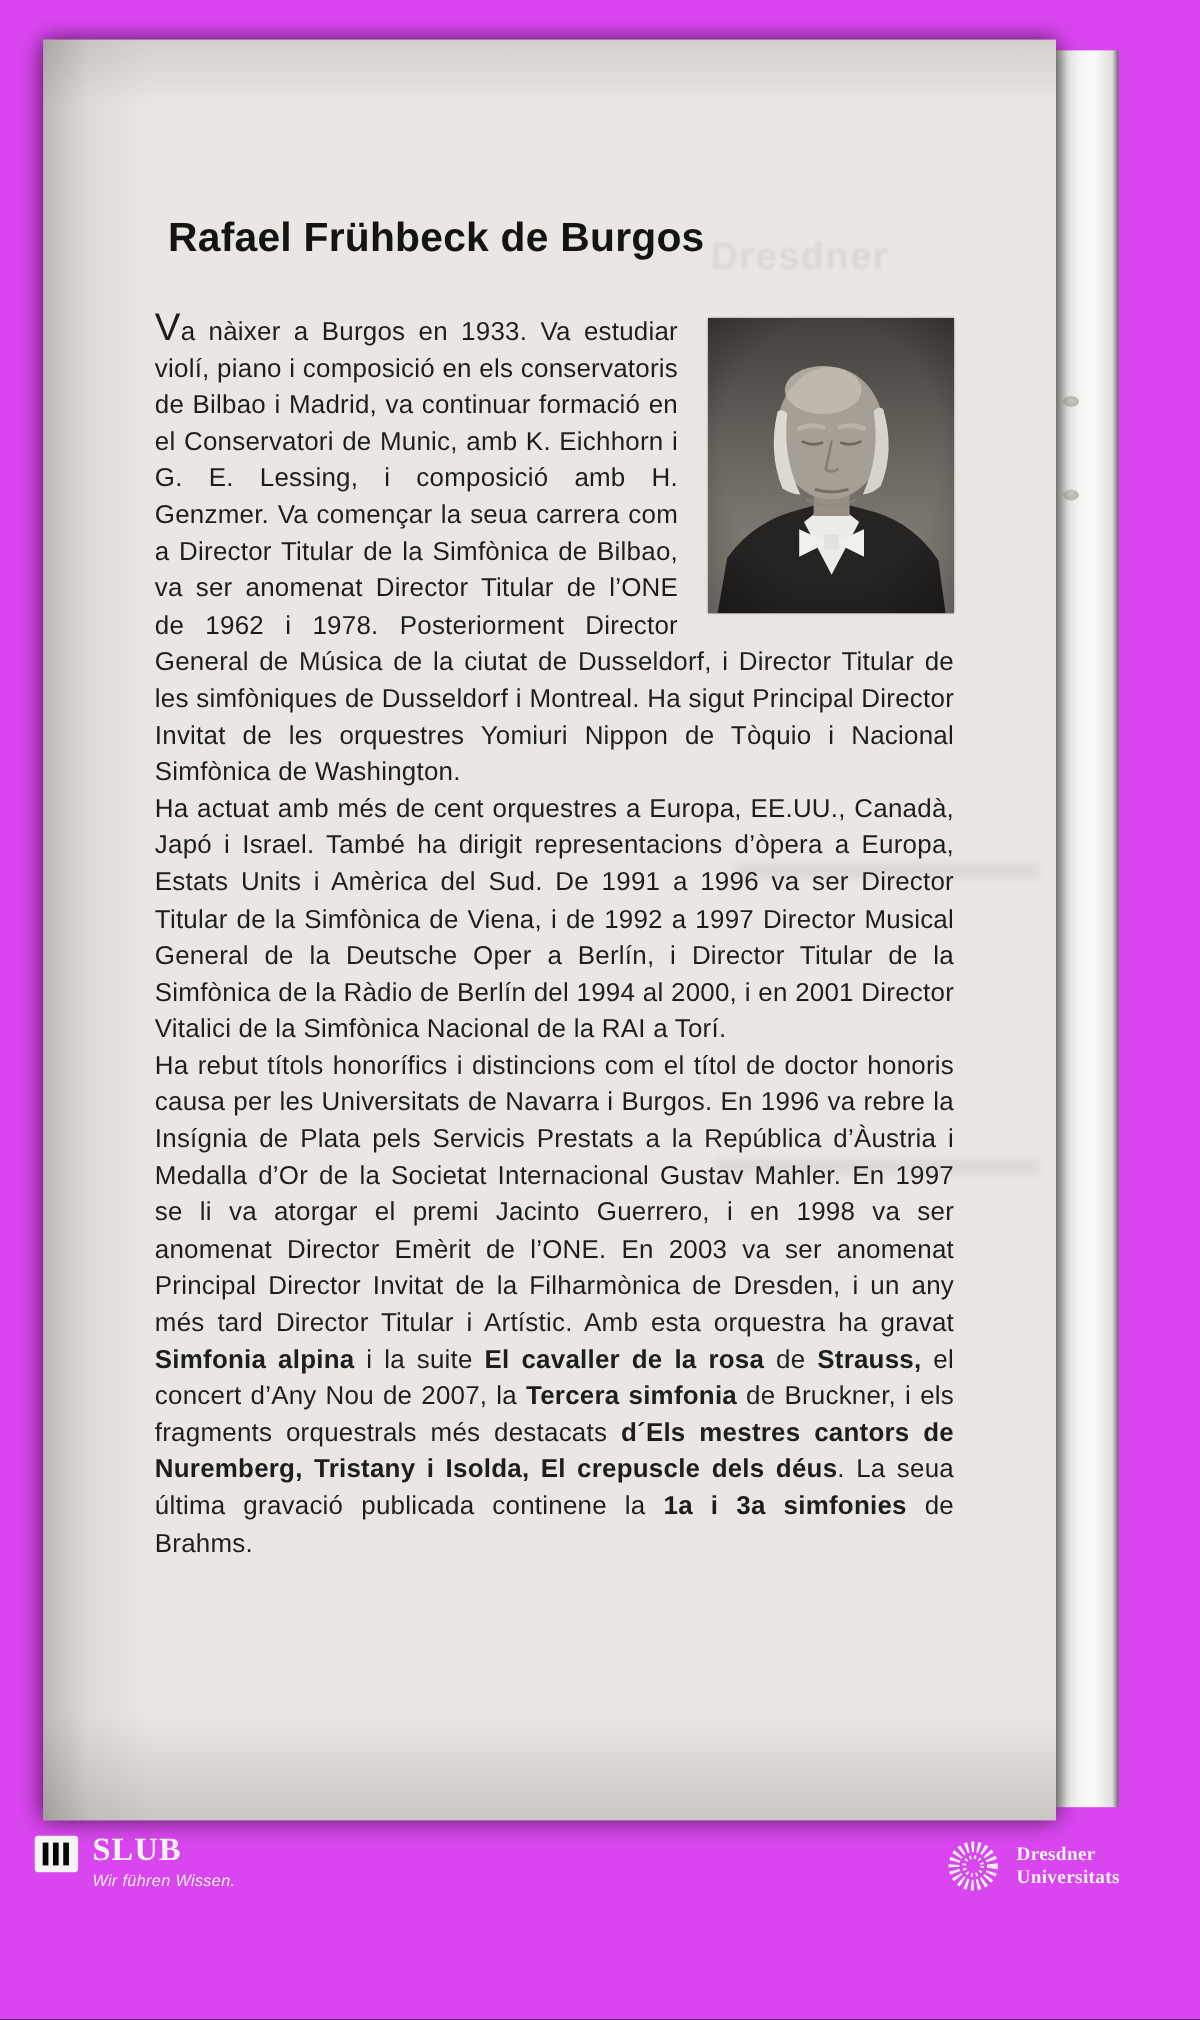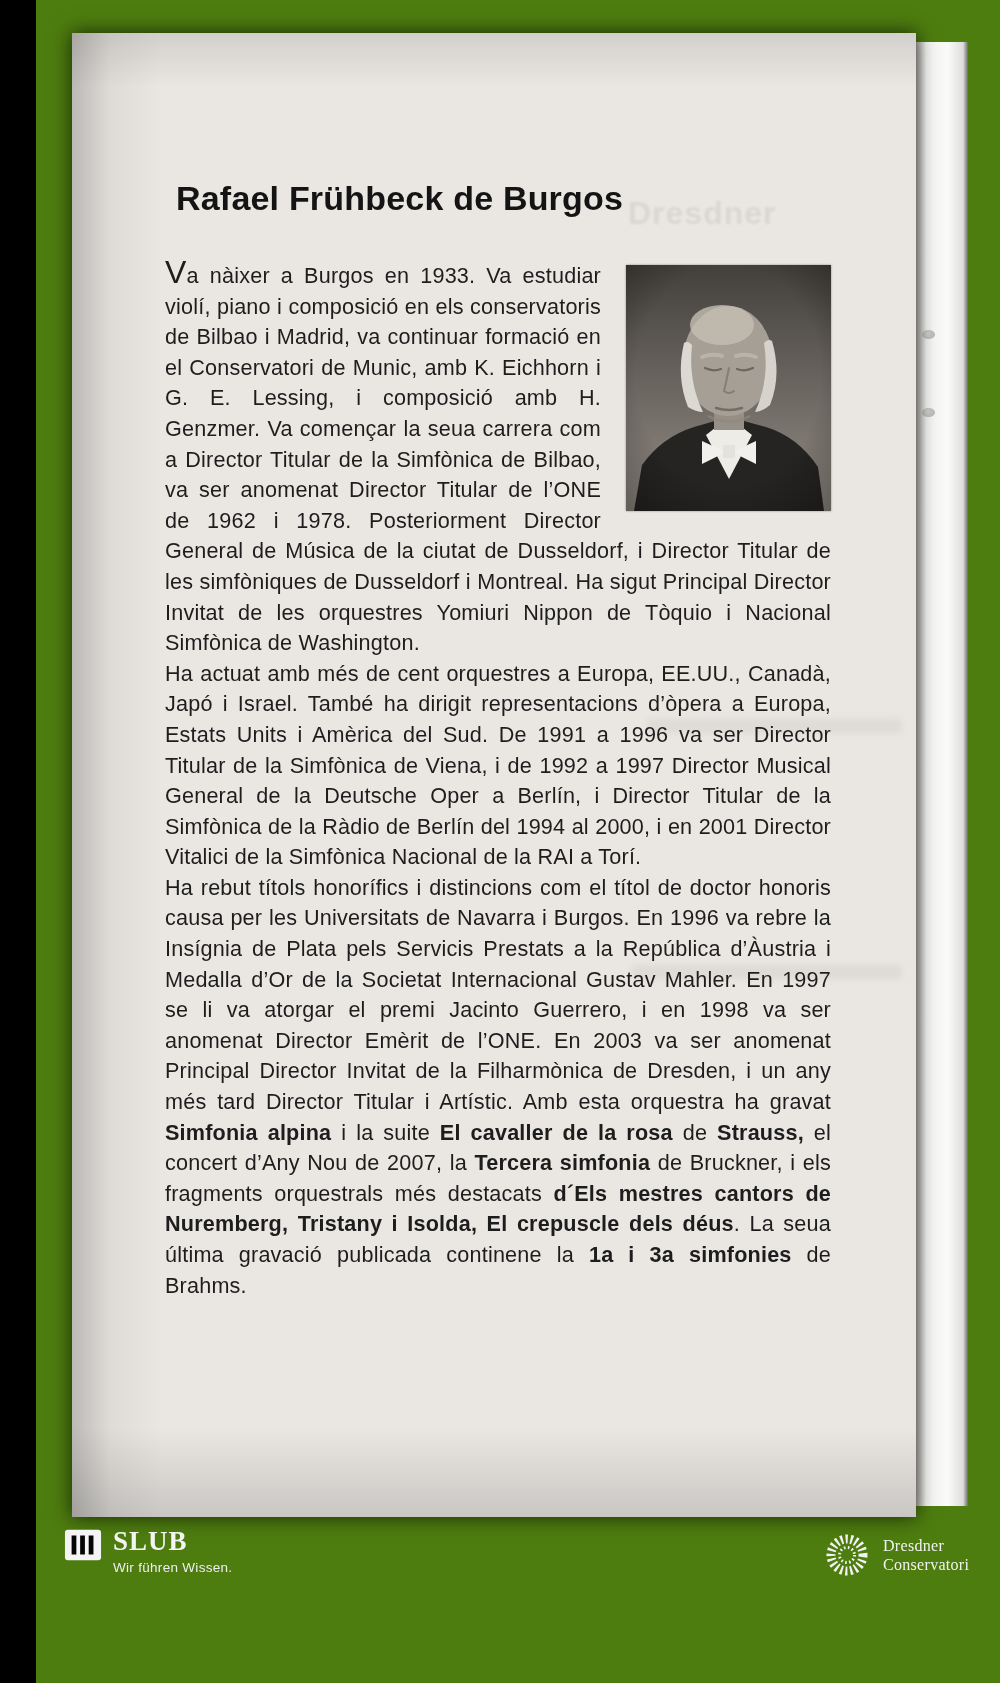--- a/index.html
+++ b/index.html
@@ -1,19 +1,19 @@
 <!DOCTYPE html>
 <html><head>
 <meta charset="utf-8">
 <style>
   html,body{margin:0;padding:0;background:#000;}
   body{width:1000px;height:1683px;position:relative;overflow:hidden;
        font-family:"Liberation Sans",sans-serif;}
 
-  .scan-frame{position:absolute;inset:0;background:#4d7c0f;margin-left:36px;}
+  .scan-frame{position:absolute;inset:0;background:#d946ef;}
 
   
   .page{position:absolute;left:36px;top:33px;width:844px;height:1484px;
         background:
           linear-gradient(90deg,rgba(0,0,0,.20) 0,rgba(0,0,0,.05) 38px,rgba(0,0,0,0) 90px),
           linear-gradient(180deg,rgba(0,0,0,.10) 0,rgba(0,0,0,0) 55px),
           linear-gradient(0deg,rgba(0,0,0,.14) 0,rgba(0,0,0,0) 90px),
           #eae7e3;
         box-shadow:0 0 18px rgba(0,0,0,.7);}
 
@@ -47,25 +47,25 @@
         background:#555;box-shadow:0 0 2px rgba(0,0,0,.4);}
   .photo svg{display:block;width:100%;height:100%;}
 
   
   .footer{position:absolute;left:0;top:1517px;width:1000px;height:204px;}
   .slub{position:absolute;left:28px;top:9px;display:flex;gap:11px;align-items:flex-start;}
   .slub-icon{width:38px;height:38px;flex:0 0 auto;}
   .slub-texts{display:flex;flex-direction:column;}
   .slub-name{font-family:"Liberation Serif",serif;font-weight:bold;font-size:27px;
         color:#f4f4f4;letter-spacing:1px;line-height:30px;}
-  .slub-tagline{font-size:13.5px;color:#efefef;margin-top:4px;letter-spacing:.3px;}
+  .slub-tagline{font-size:13.5px;color:#efefef;margin-top:4px;letter-spacing:.3px;font-style:italic;}
   .phil{position:absolute;left:788px;top:15px;display:flex;gap:13px;align-items:center;}
   .phil-logo{width:46px;height:46px;flex:0 0 auto;}
   .phil-texts{display:flex;flex-direction:column;font-family:"Liberation Serif",serif;
-        font-size:16px;line-height:19px;color:#f2f2f2;letter-spacing:.3px;}
+        font-size:16px;line-height:19px;color:#f2f2f2;letter-spacing:.3px;font-weight:bold;}
 </style>
 </head>
 <body>
 
 <div class="scan-frame">
 
   <div class="next-page-edge"></div>
   <div class="edge-curl c1"></div>
   <div class="edge-curl c2"></div>
 
@@ -133,18 +133,18 @@
       </div>
     </div>
 
     <div class="phil">
       <svg class="phil-logo" viewBox="0 0 46 46" xmlns="http://www.w3.org/2000/svg">
         <circle cx="23" cy="23" r="16" fill="none" stroke="#f2f2f2" stroke-width="9" stroke-dasharray="2.2 2.7"></circle>
         <circle cx="23" cy="23" r="7.5" fill="none" stroke="#f2f2f2" stroke-width="3" stroke-dasharray="1.6 2.4"></circle>
       </svg>
       <div class="phil-texts">
         <span>Dresdner</span>
-        <span>Conservatori</span>
+        <span>Universitats</span>
       </div>
     </div>
   </div>
 
 </div>
 
 </body></html>

